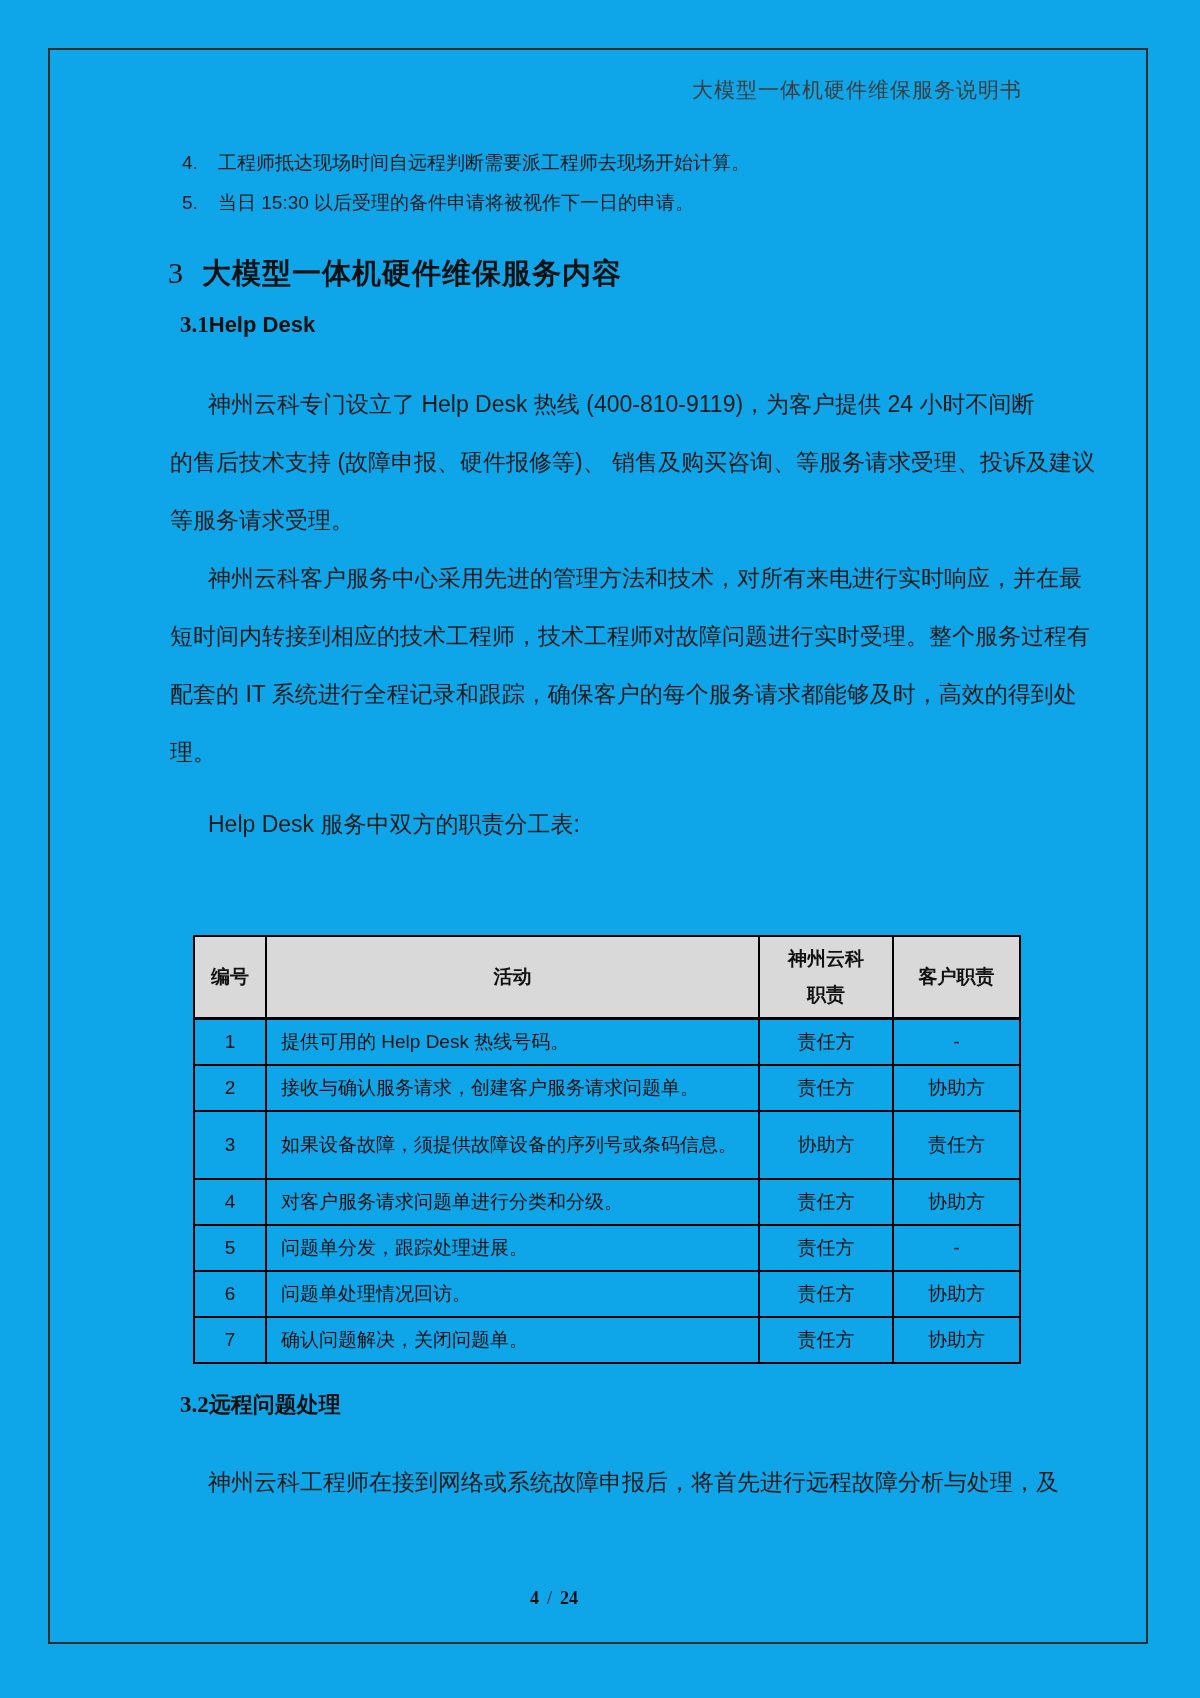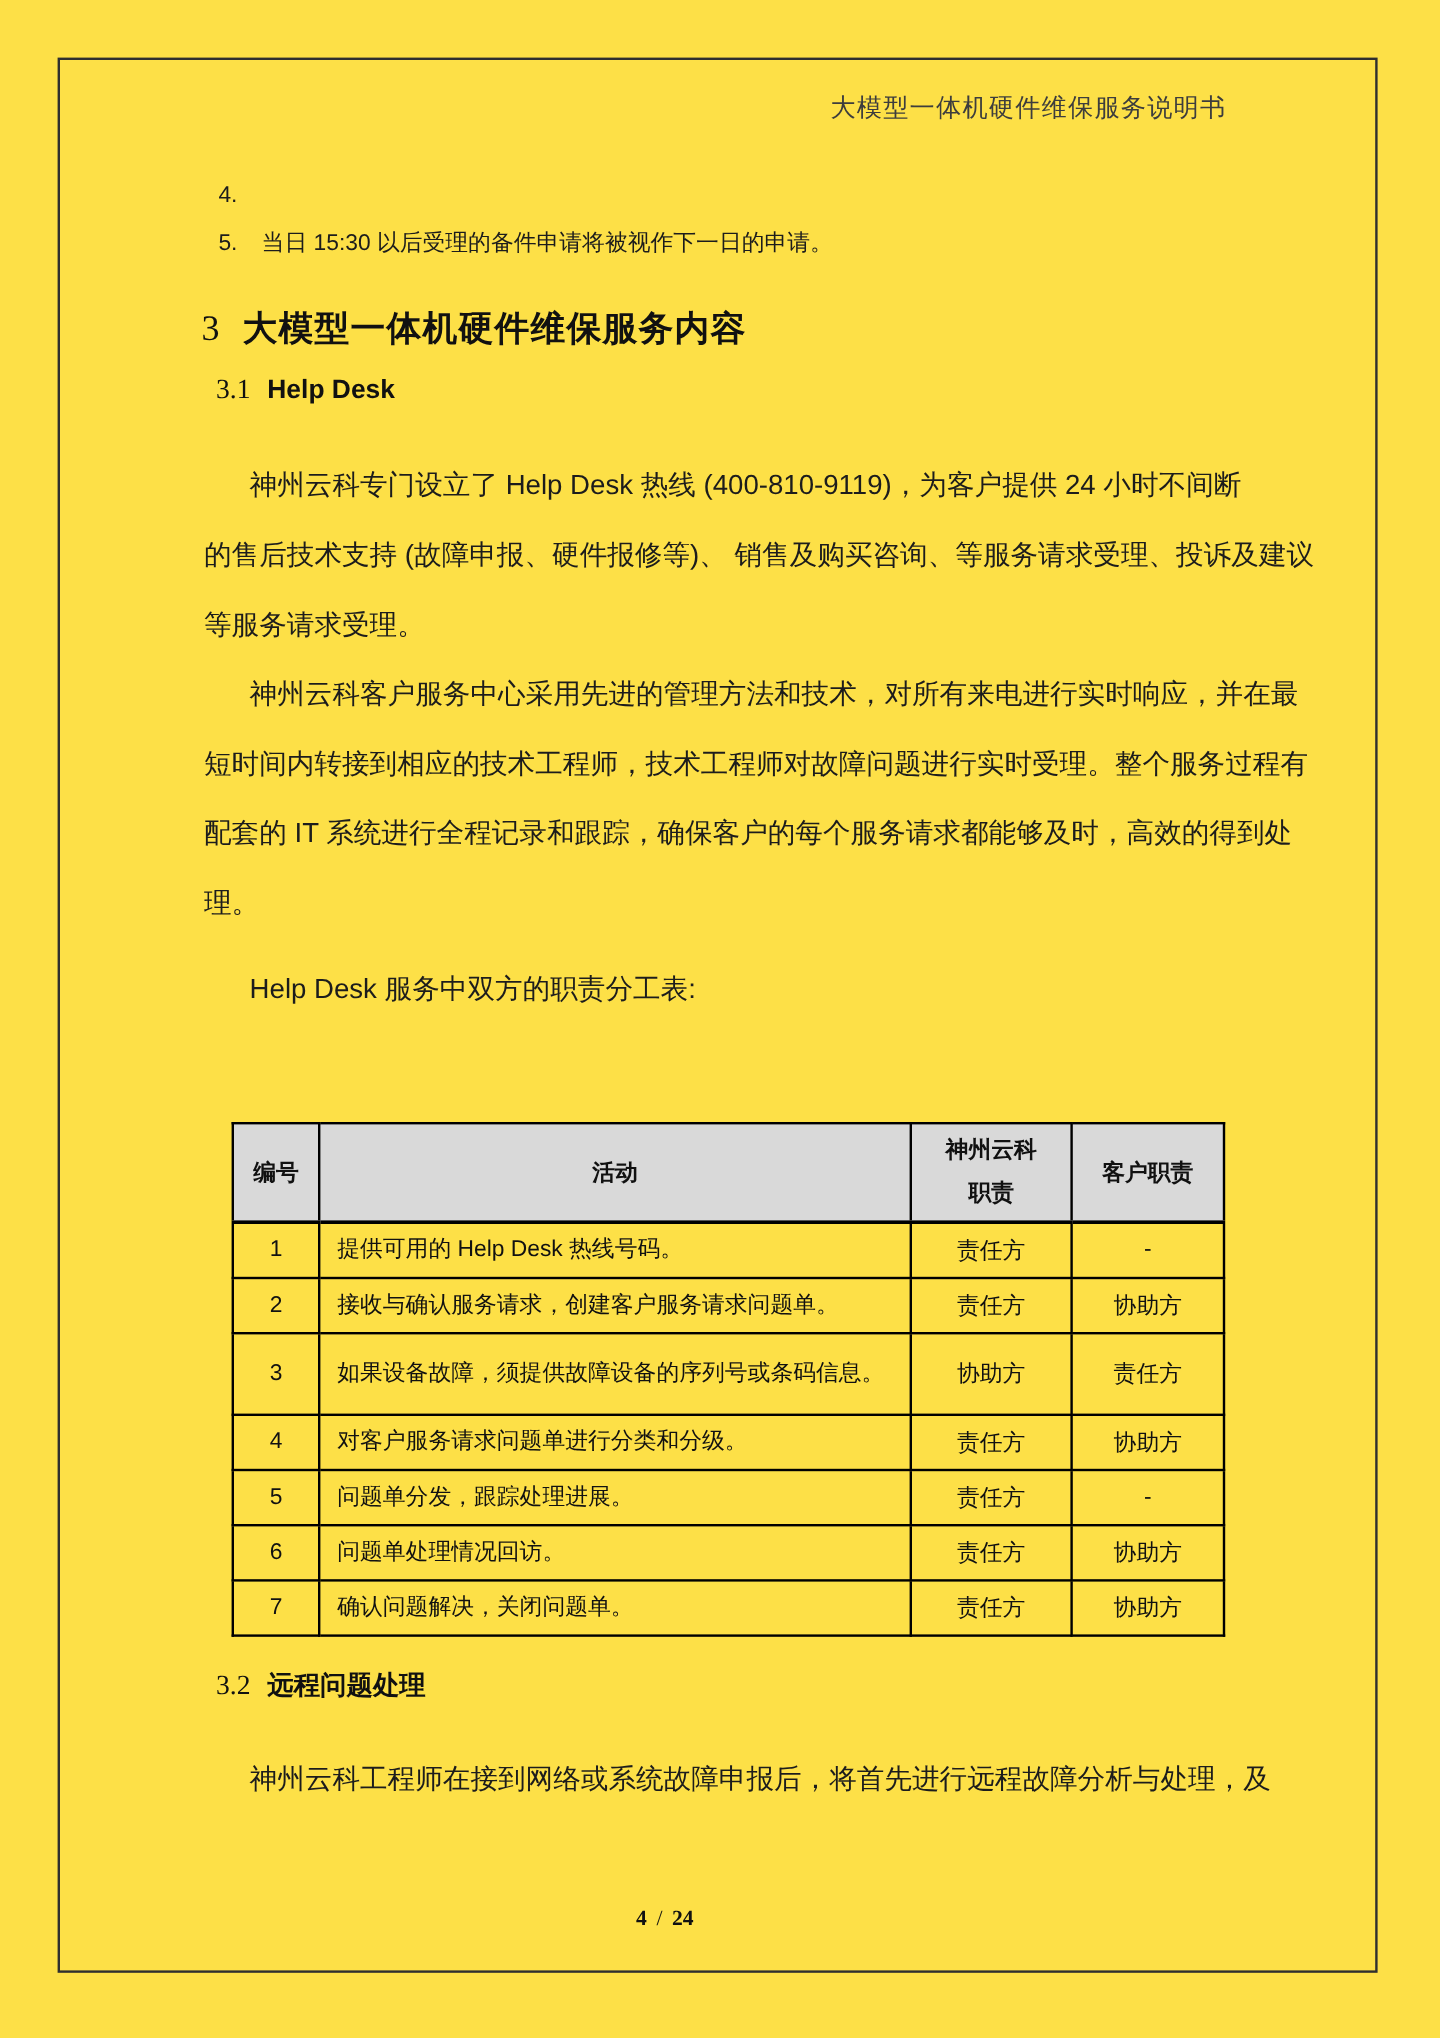--- a/index.html
+++ b/index.html
@@ -4,21 +4,21 @@
 <style>
   html, body {
     margin: 0;
     padding: 0;
     background: #ffffff;
   }
   .page {
     position: relative;
     width: 1200px;
     height: 1698px;
-    background: #fde047;
+    background: #0ea5e9;
     font-family: "Liberation Sans", "DejaVu Sans", sans-serif;
     color: #1c1c1c;
     overflow: hidden;
   }
   .page-border {
     position: absolute;
     left: 48px;
     top: 48px;
     width: 1100px;
     height: 1596px;
@@ -65,23 +65,22 @@
   .h2 {
     position: absolute;
     left: 180px;
     margin: 0;
     font-size: 22px;
     font-weight: bold;
     color: #111;
   }
   .h2 .num {
     font-family: "Liberation Serif", "DejaVu Serif", serif;
-    font-weight: normal;
+    font-weight: bold;
     font-size: 23px;
-    margin-right: 14px;
   }
   .h2-31 { top: 312px; }
   .h2-32 { top: 1390px; }
 
   .para {
     position: absolute;
     left: 170px;
     width: 860px;
     font-size: 23px;
   }
@@ -145,20 +144,21 @@
 <body>
 
 <div class="page">
 
   <div class="page-border"></div>
 
   <div class="running-header">大模型一体机硬件维保服务说明书</div>
 
   <div class="list-item li-4">
     <span class="marker">4.</span>
+    <span class="li-text">工程师抵达现场时间自远程判断需要派工程师去现场开始计算。</span>
   </div>
   <div class="list-item li-5">
     <span class="marker">5.</span>
     <span class="li-text">当日 15:30 以后受理的备件申请将被视作下一日的申请。</span>
   </div>
 
   <h1 class="h1">
     <span class="num">3</span><span class="title">大模型一体机硬件维保服务内容</span>
   </h1>
 

